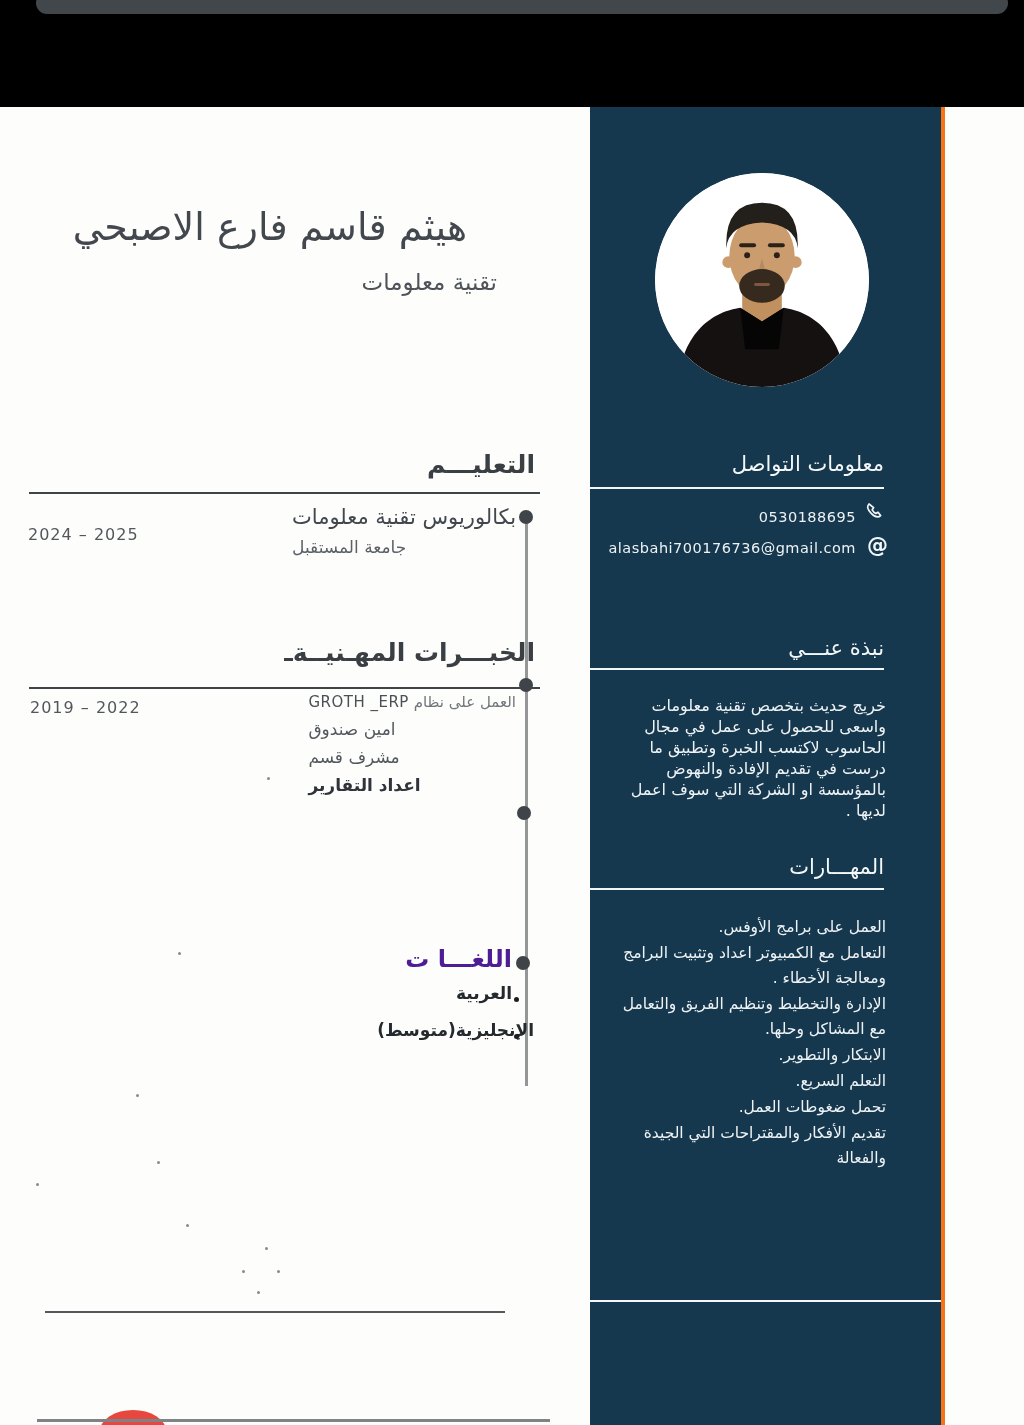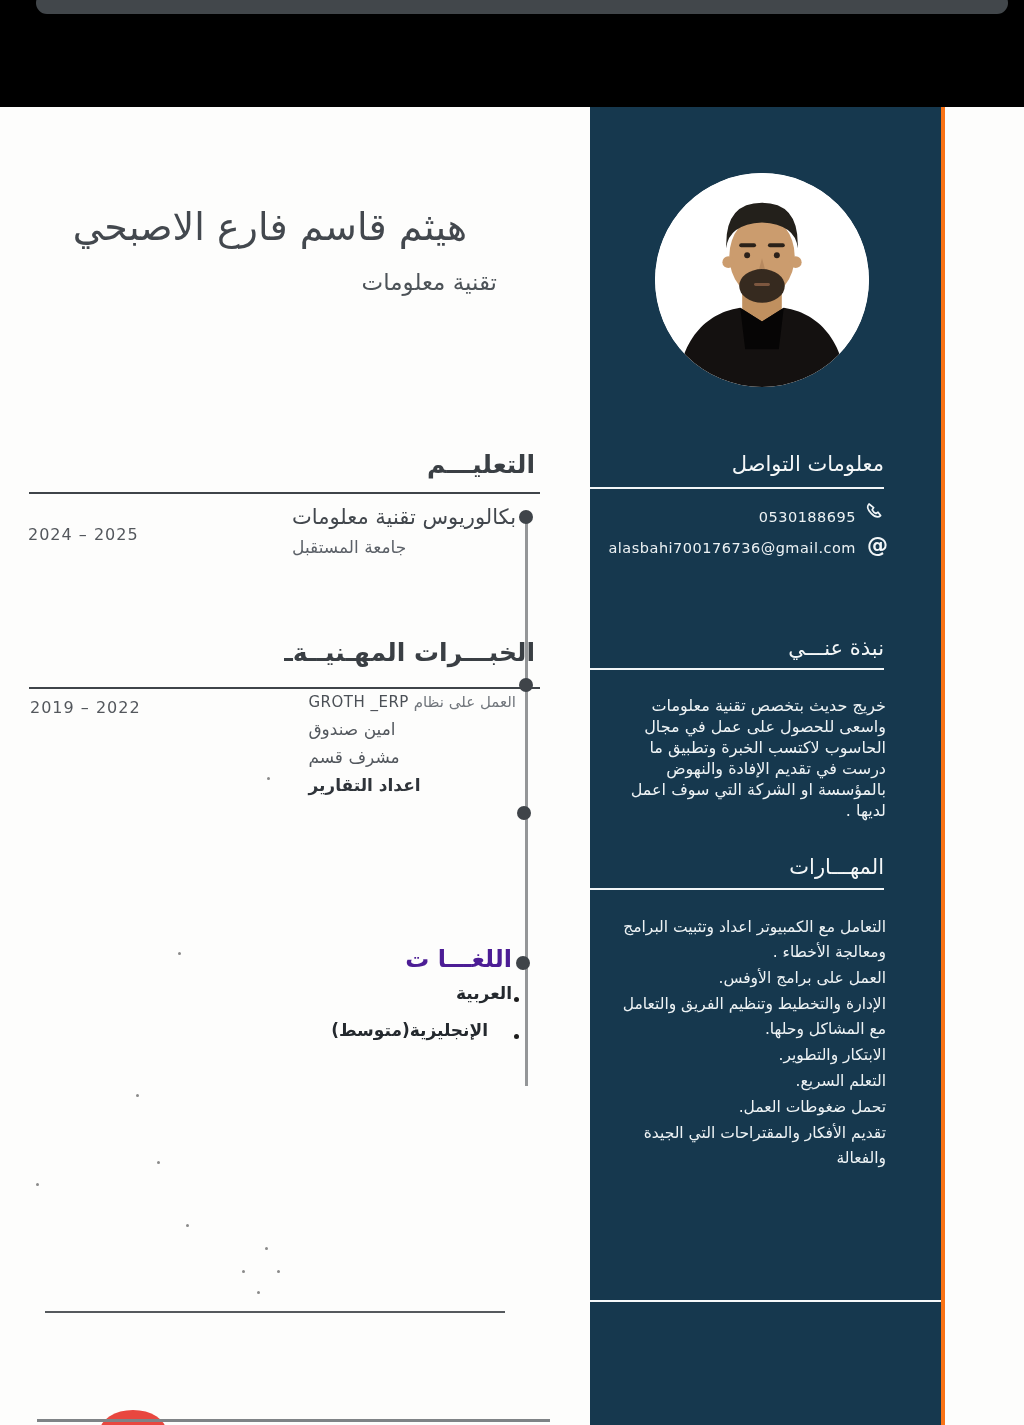--- a/index.html
+++ b/index.html
@@ -82,21 +82,21 @@
       <span class="en">GROTH _ERP</span>
     </div>
     <div class="duty">امين صندوق</div>
     <div class="duty">مشرف قسم</div>
     <div class="duty strong">اعداد التقارير</div>
   </div>
   <div class="abs date" style="left:30px;top:591px;">2019 – 2022</div>
 
   <div class="abs lang-header" style="right:512px;top:838px;">اللغـــا ت</div>
   <div class="abs lang-item" style="right:512px;top:876px;">العربية</div>
-  <div class="abs lang-item" style="right:536px;top:913px;">الإنجليزية(متوسط)</div>
+  <div class="abs lang-item" style="right:490px;top:913px;">الإنجليزية(متوسط)</div>
   <div class="abs bullet" style="left:514px;top:890px;"></div>
   <div class="abs bullet" style="left:514px;top:927px;"></div>
 
   <div class="abs speck" style="left:267px;top:670px;"></div>
   <div class="abs speck" style="left:178px;top:845px;"></div>
   <div class="abs speck" style="left:136px;top:987px;"></div>
   <div class="abs speck" style="left:157px;top:1054px;"></div>
   <div class="abs speck" style="left:36px;top:1076px;"></div>
   <div class="abs speck" style="left:186px;top:1117px;"></div>
   <div class="abs speck" style="left:265px;top:1140px;"></div>
@@ -141,22 +141,22 @@
     <span class="abs at-icon" style="right:53px;top:426px;">@</span>
     <div class="abs contact-text" style="right:85px;top:433px;">alasbahi700176736@gmail.com</div>
 
     <div class="abs side-header" style="right:57px;top:529px;">نبذة عنـــي</div>
     <div class="abs side-rule" style="top:561px;"></div>
     <div class="abs about-text" style="top:588px;">خريج حديث بتخصص تقنية معلومات واسعى للحصول على عمل في مجال الحاسوب لاكتسب الخبرة وتطبيق ما درست في تقديم الإفادة والنهوض بالمؤسسة او الشركة التي سوف اعمل لديها .</div>
 
     <div class="abs side-header" style="right:57px;top:748px;">المهـــارات</div>
     <div class="abs side-rule" style="top:781px;"></div>
     <div class="abs skills-list" style="top:808px;">
+      <div class="skill">العمل على برامج الأوفس.</div>
       <div class="skill">التعامل مع الكمبيوتر اعداد وتثبيت البرامج ومعالجة الأخطاء .</div>
-      <div class="skill">العمل على برامج الأوفس.</div>
       <div class="skill">الإدارة والتخطيط وتنظيم الفريق والتعامل مع المشاكل وحلها.</div>
       <div class="skill">الابتكار والتطوير.</div>
       <div class="skill">التعلم السريع.</div>
       <div class="skill">تحمل ضغوطات العمل.</div>
       <div class="skill">تقديم الأفكار والمقتراحات التي الجيدة والفعالة</div>
     </div>
 
     <div class="abs side-bottom-rule"></div>
   </div>
 

